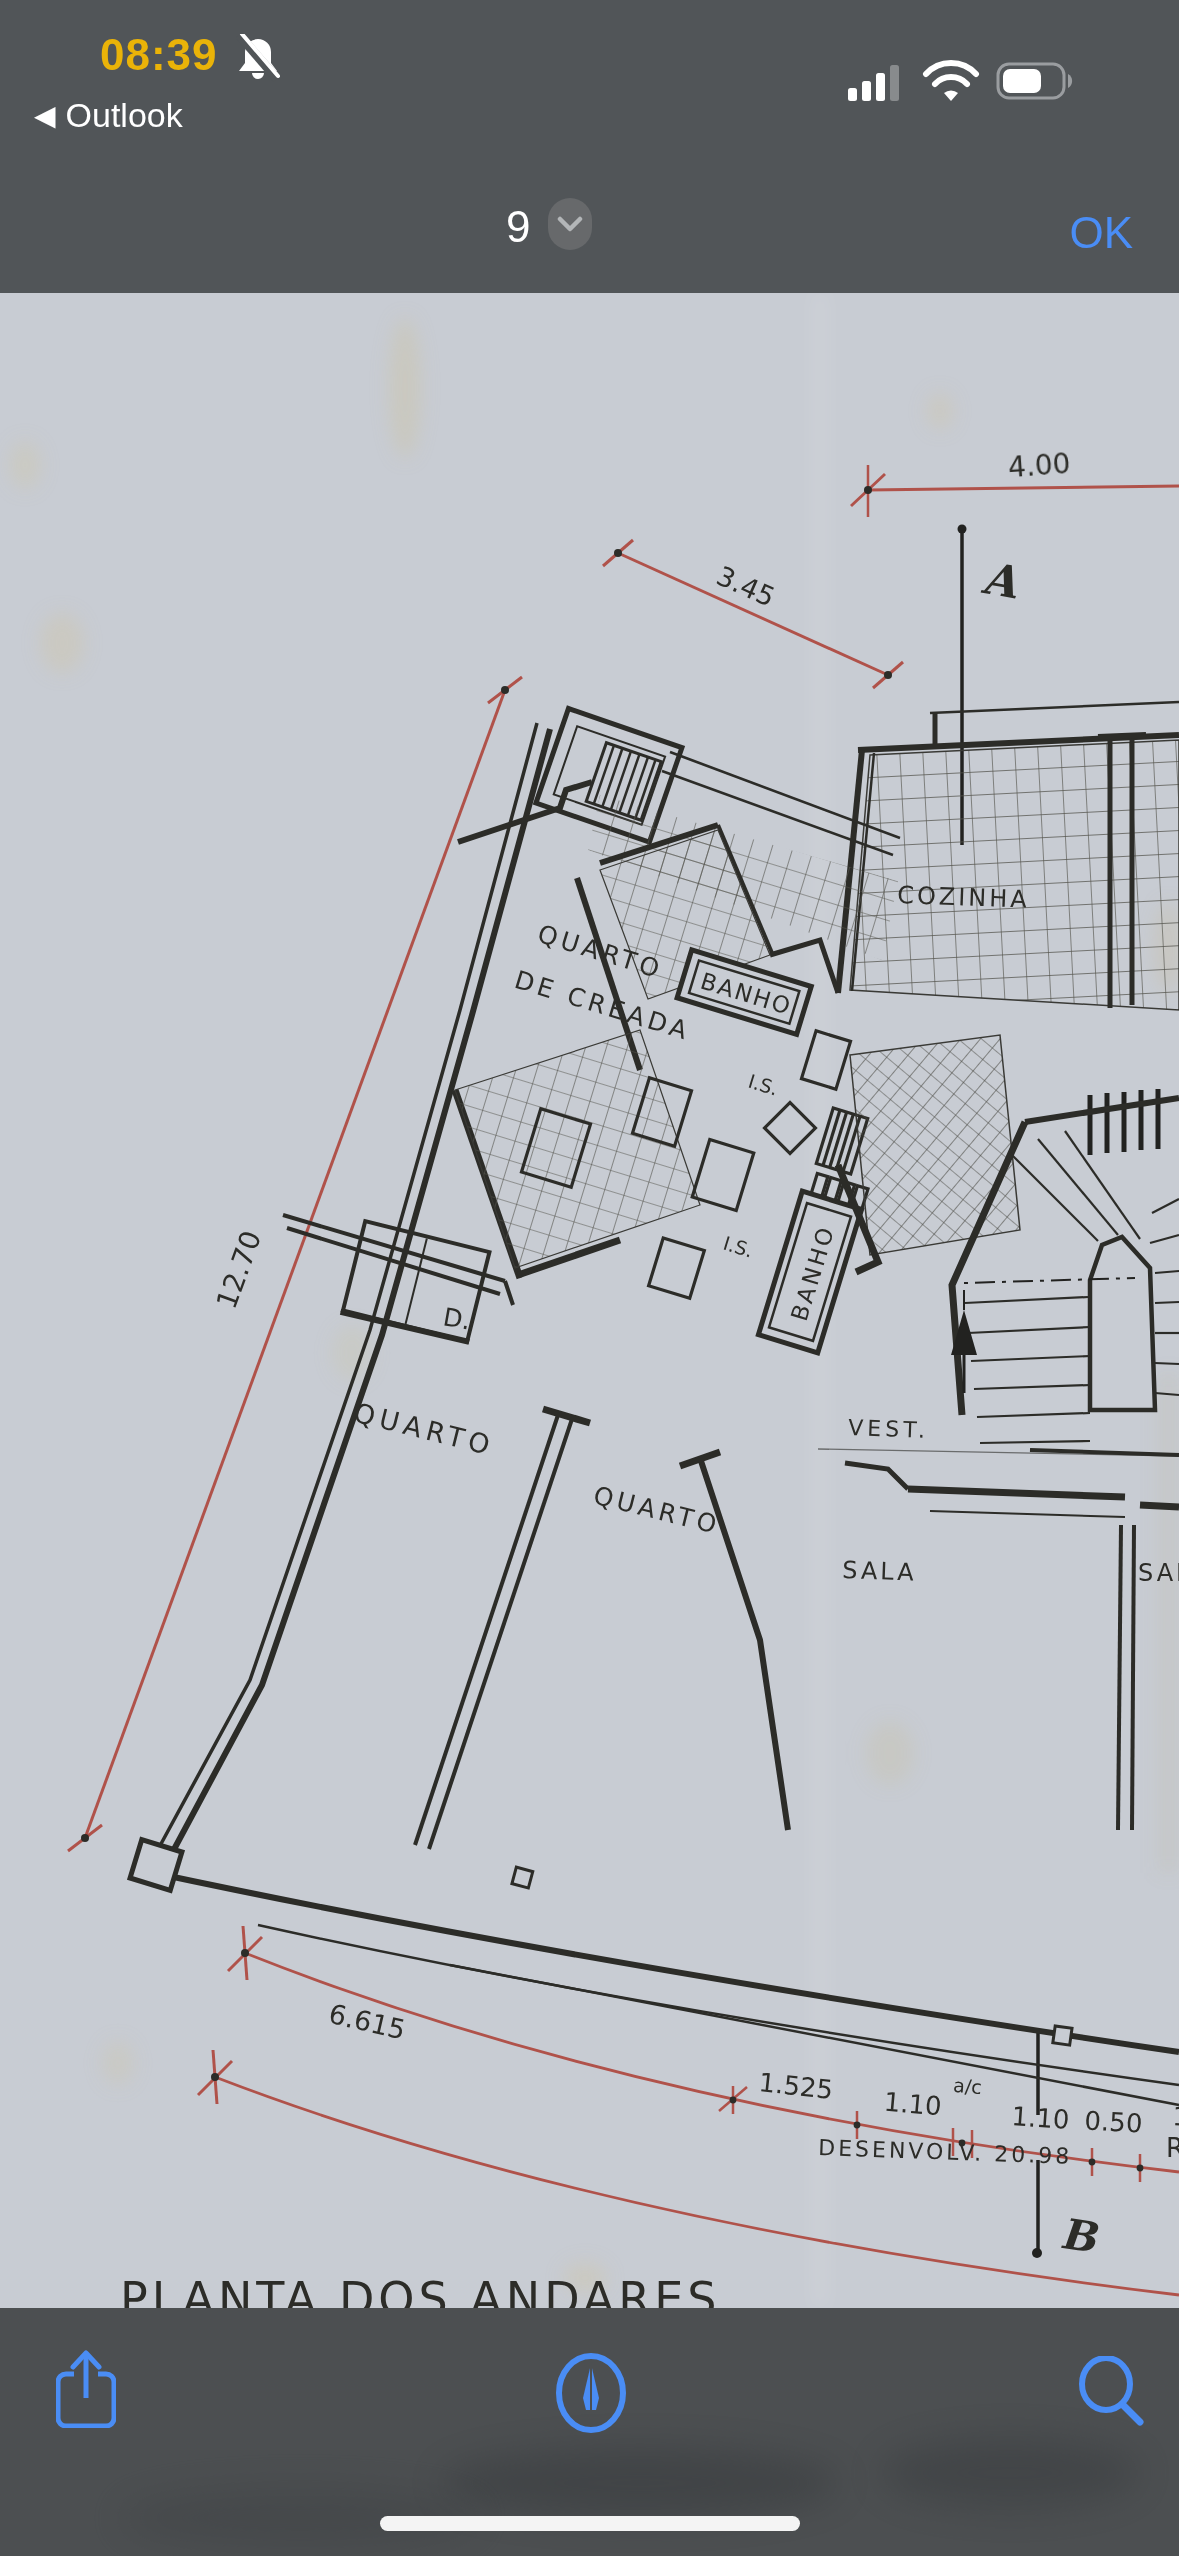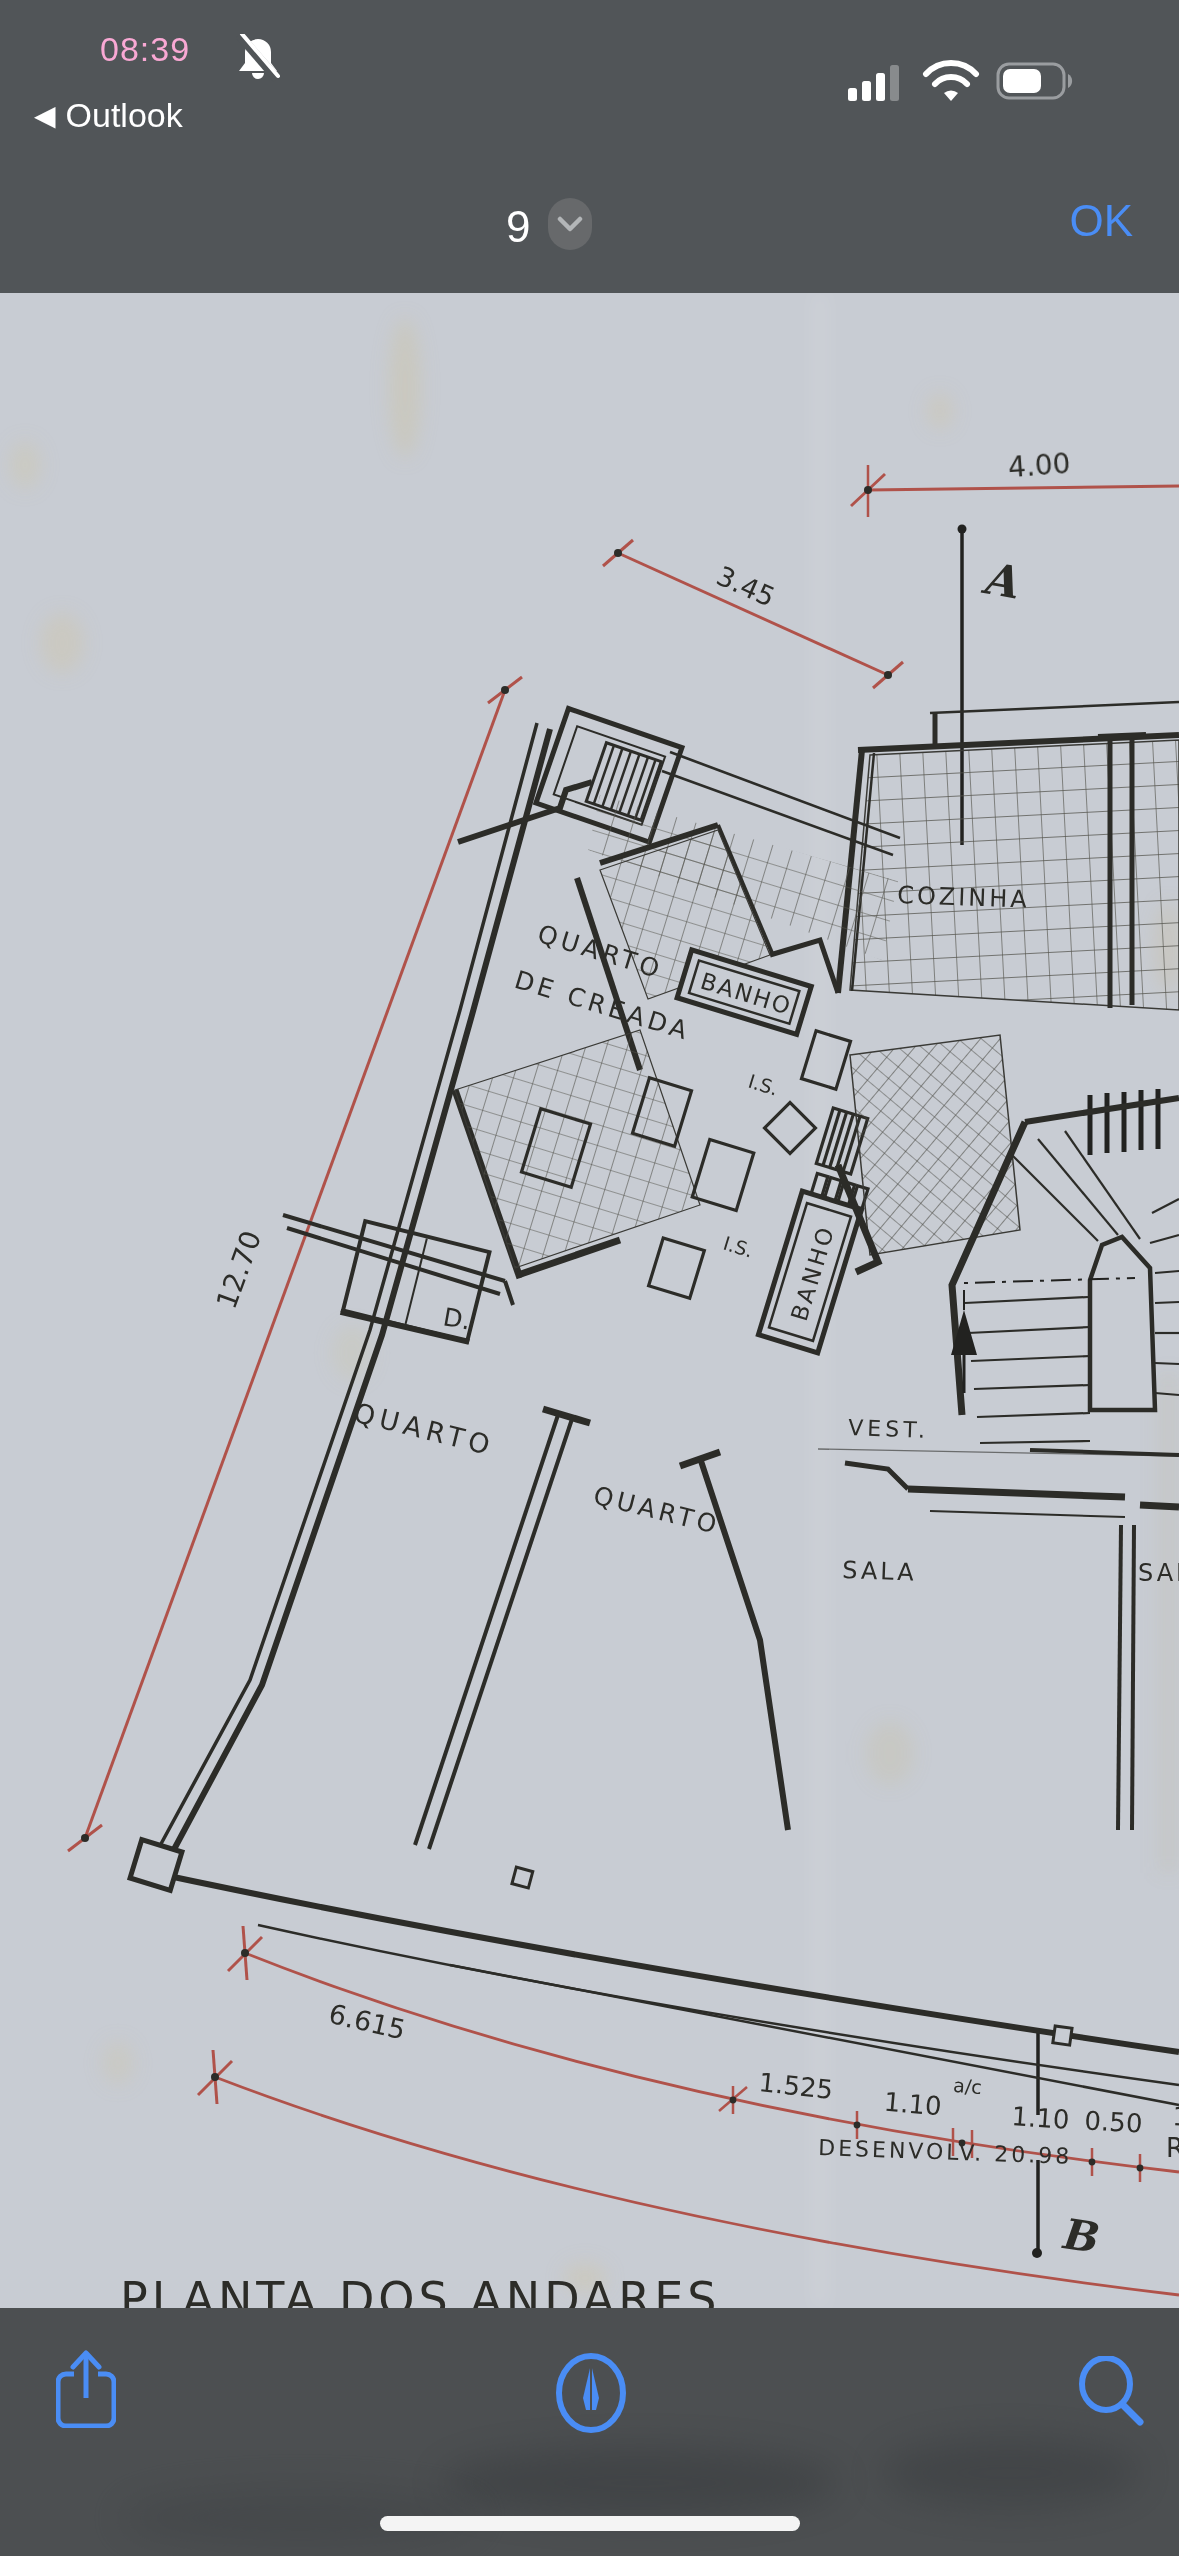--- a/index.html
+++ b/index.html
@@ -1,30 +1,30 @@
 <!DOCTYPE html>
 <html><head>
 <meta charset="utf-8">
 <style>
   html,body{margin:0;padding:0;background:#000;}
   #screen{position:relative;width:1179px;height:2556px;overflow:hidden;
           font-family:"Liberation Sans",sans-serif;background:#c8ccd3;}
   
   #topbar{position:absolute;left:0;top:0;width:1179px;height:293px;background:#515558;z-index:5;}
-  #time{position:absolute;left:100px;top:30px;color:#f9a8d4;font-size:34px;font-weight:400;letter-spacing:1px;}
+  #time{position:absolute;left:100px;top:30px;color:#eab308;font-size:44px;font-weight:700;letter-spacing:1px;}
   #bellwrap{position:absolute;left:236px;top:34px;}
   #backrow{position:absolute;left:34px;top:96px;color:#fff;font-size:34px;display:flex;align-items:center;gap:10px;}
   #back-arrow{font-size:28px;line-height:1;}
   #sigwrap{position:absolute;left:848px;top:60px;}
   #wifiwrap{position:absolute;left:922px;top:58px;}
   #battwrap{position:absolute;left:996px;top:60px;}
   #navrow{position:absolute;left:0;top:196px;width:100%;height:70px;}
   #pagenum{position:absolute;left:506px;top:6px;color:#fff;font-size:44px;font-weight:400;}
   #chevcircle{position:absolute;left:548px;top:2px;width:44px;height:52px;border-radius:26px;background:#67696b;display:flex;align-items:center;justify-content:center;}
-  #ok-button{position:absolute;right:46px;top:0;color:#4a8df5;font-size:44px;font-weight:400;}
+  #ok-button{position:absolute;right:46px;top:12px;color:#4a8df5;font-size:44px;font-weight:400;}
   
   #photo{position:absolute;left:0;top:293px;width:1179px;height:2015px;background:#c8ccd3;}
   svg{display:block;}
   .ink{fill:#2c2c28;font-family:"DejaVu Sans",sans-serif;font-weight:500;}
   .inkit{fill:#2c2c28;font-family:"DejaVu Serif",serif;font-style:italic;font-weight:700;}
   
   #toolbar{position:absolute;left:0;top:2308px;width:1179px;height:248px;background:#4c4f51;z-index:6;overflow:hidden;}
   .smudge{position:absolute;border-radius:50%;filter:blur(18px);}
   #share-button{position:absolute;left:56px;top:42px;}
   #markup-button{position:absolute;left:554px;top:44px;}

